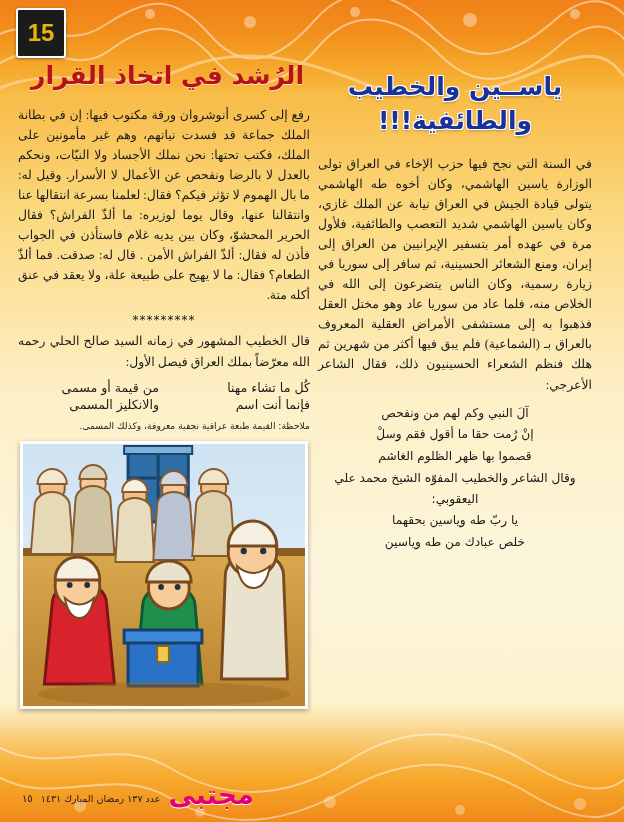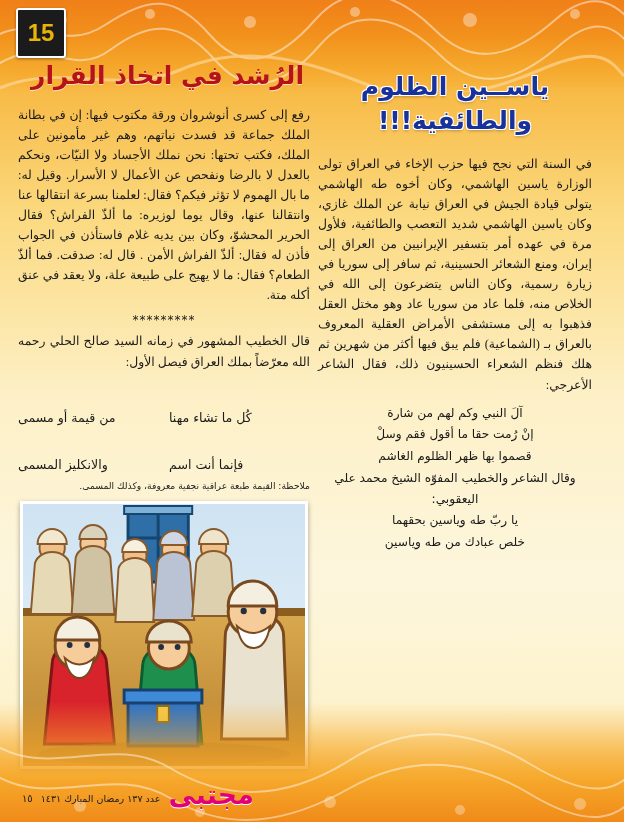--- a/index.html
+++ b/index.html
@@ -68,21 +68,21 @@
     margin:0 0 8px 0;
     font-family:Liberation Serif, serif;
   }
   .stars{
     text-align:center;color:#1a1a1a;font-size:12px;letter-spacing:1px;margin:4px 0 4px;
   }
   .poem-row{
     display:flex;justify-content:space-between;gap:10px;
     font-size:12.6px;color:#1a1a1a;margin:2px 0;
   }
-  .poem-row span{flex:1;text-align:left;margin-top:30px;}
+  .poem-row span{flex:1;text-align:right;}
   .note{
     font-size:9.2px;color:#222;margin-top:8px;text-align:right;line-height:1.4;
   }
 
   
   h2.sub-title{
     margin:28px 0 16px 0;
     text-align:center;
     font-size:25px;line-height:1.35;
     font-weight:bold;
@@ -261,26 +261,26 @@
             <rect x="30" y="6" width="12" height="16" fill="#f2c94c" stroke="#8a6a12" stroke-width="2"></rect>
           </g>
 
           <ellipse cx="145" cy="250" rx="130" ry="12" fill="#9b6b24" opacity=".45"></ellipse>
         </svg>
       </div>
     </div>
 
     <div class="col-left">
       <h2 class="sub-title">
-        <span class="ln">ياســين الظلوم</span>
+        <span class="ln">ياســين والخطيب</span>
         <span class="ln">والطائفية!!!</span>
       </h2>
       <p class="body-text">في السنة التي نجح فيها حزب الإخاء في العراق تولى الوزارة ياسين الهاشمي، وكان أخوه طه الهاشمي يتولى قيادة الجيش في العراق نيابة عن الملك غازي، وكان ياسين الهاشمي شديد التعصب والطائفية، فلأول مرة في عهده أمر بتسفير الإيرانيين من العراق إلى إيران، ومنع الشعائر الحسينية، ثم سافر إلى سوريا في زيارة رسمية، وكان الناس يتضرعون إلى الله في الخلاص منه، فلما عاد من سوريا عاد وهو مختل العقل فذهبوا به إلى مستشفى الأمراض العقلية المعروف بالعراق بـ (الشماعية) فلم يبق فيها أكثر من شهرين ثم هلك فنظم الشعراء الحسينيون ذلك، فقال الشاعر الأعرجي:</p>
       <div class="verses">
-        <div>آلَ النبي وكم لهم من شارة</div>
+        <div>آلَ النبي وكم لهم من ونفحص</div>
         <div>إنْ رُمت حقا ما أقول فقم وسلْ</div>
         <div>قصموا بها ظهر الظلوم الغاشم</div>
         <div>وقال الشاعر والخطيب المفوّه الشيخ محمد علي اليعقوبي:</div>
         <div>يا ربّ طه وياسين بحقهما</div>
         <div>خلص عبادك من طه وياسين</div>
       </div>
     </div>
 
   </div>
 

